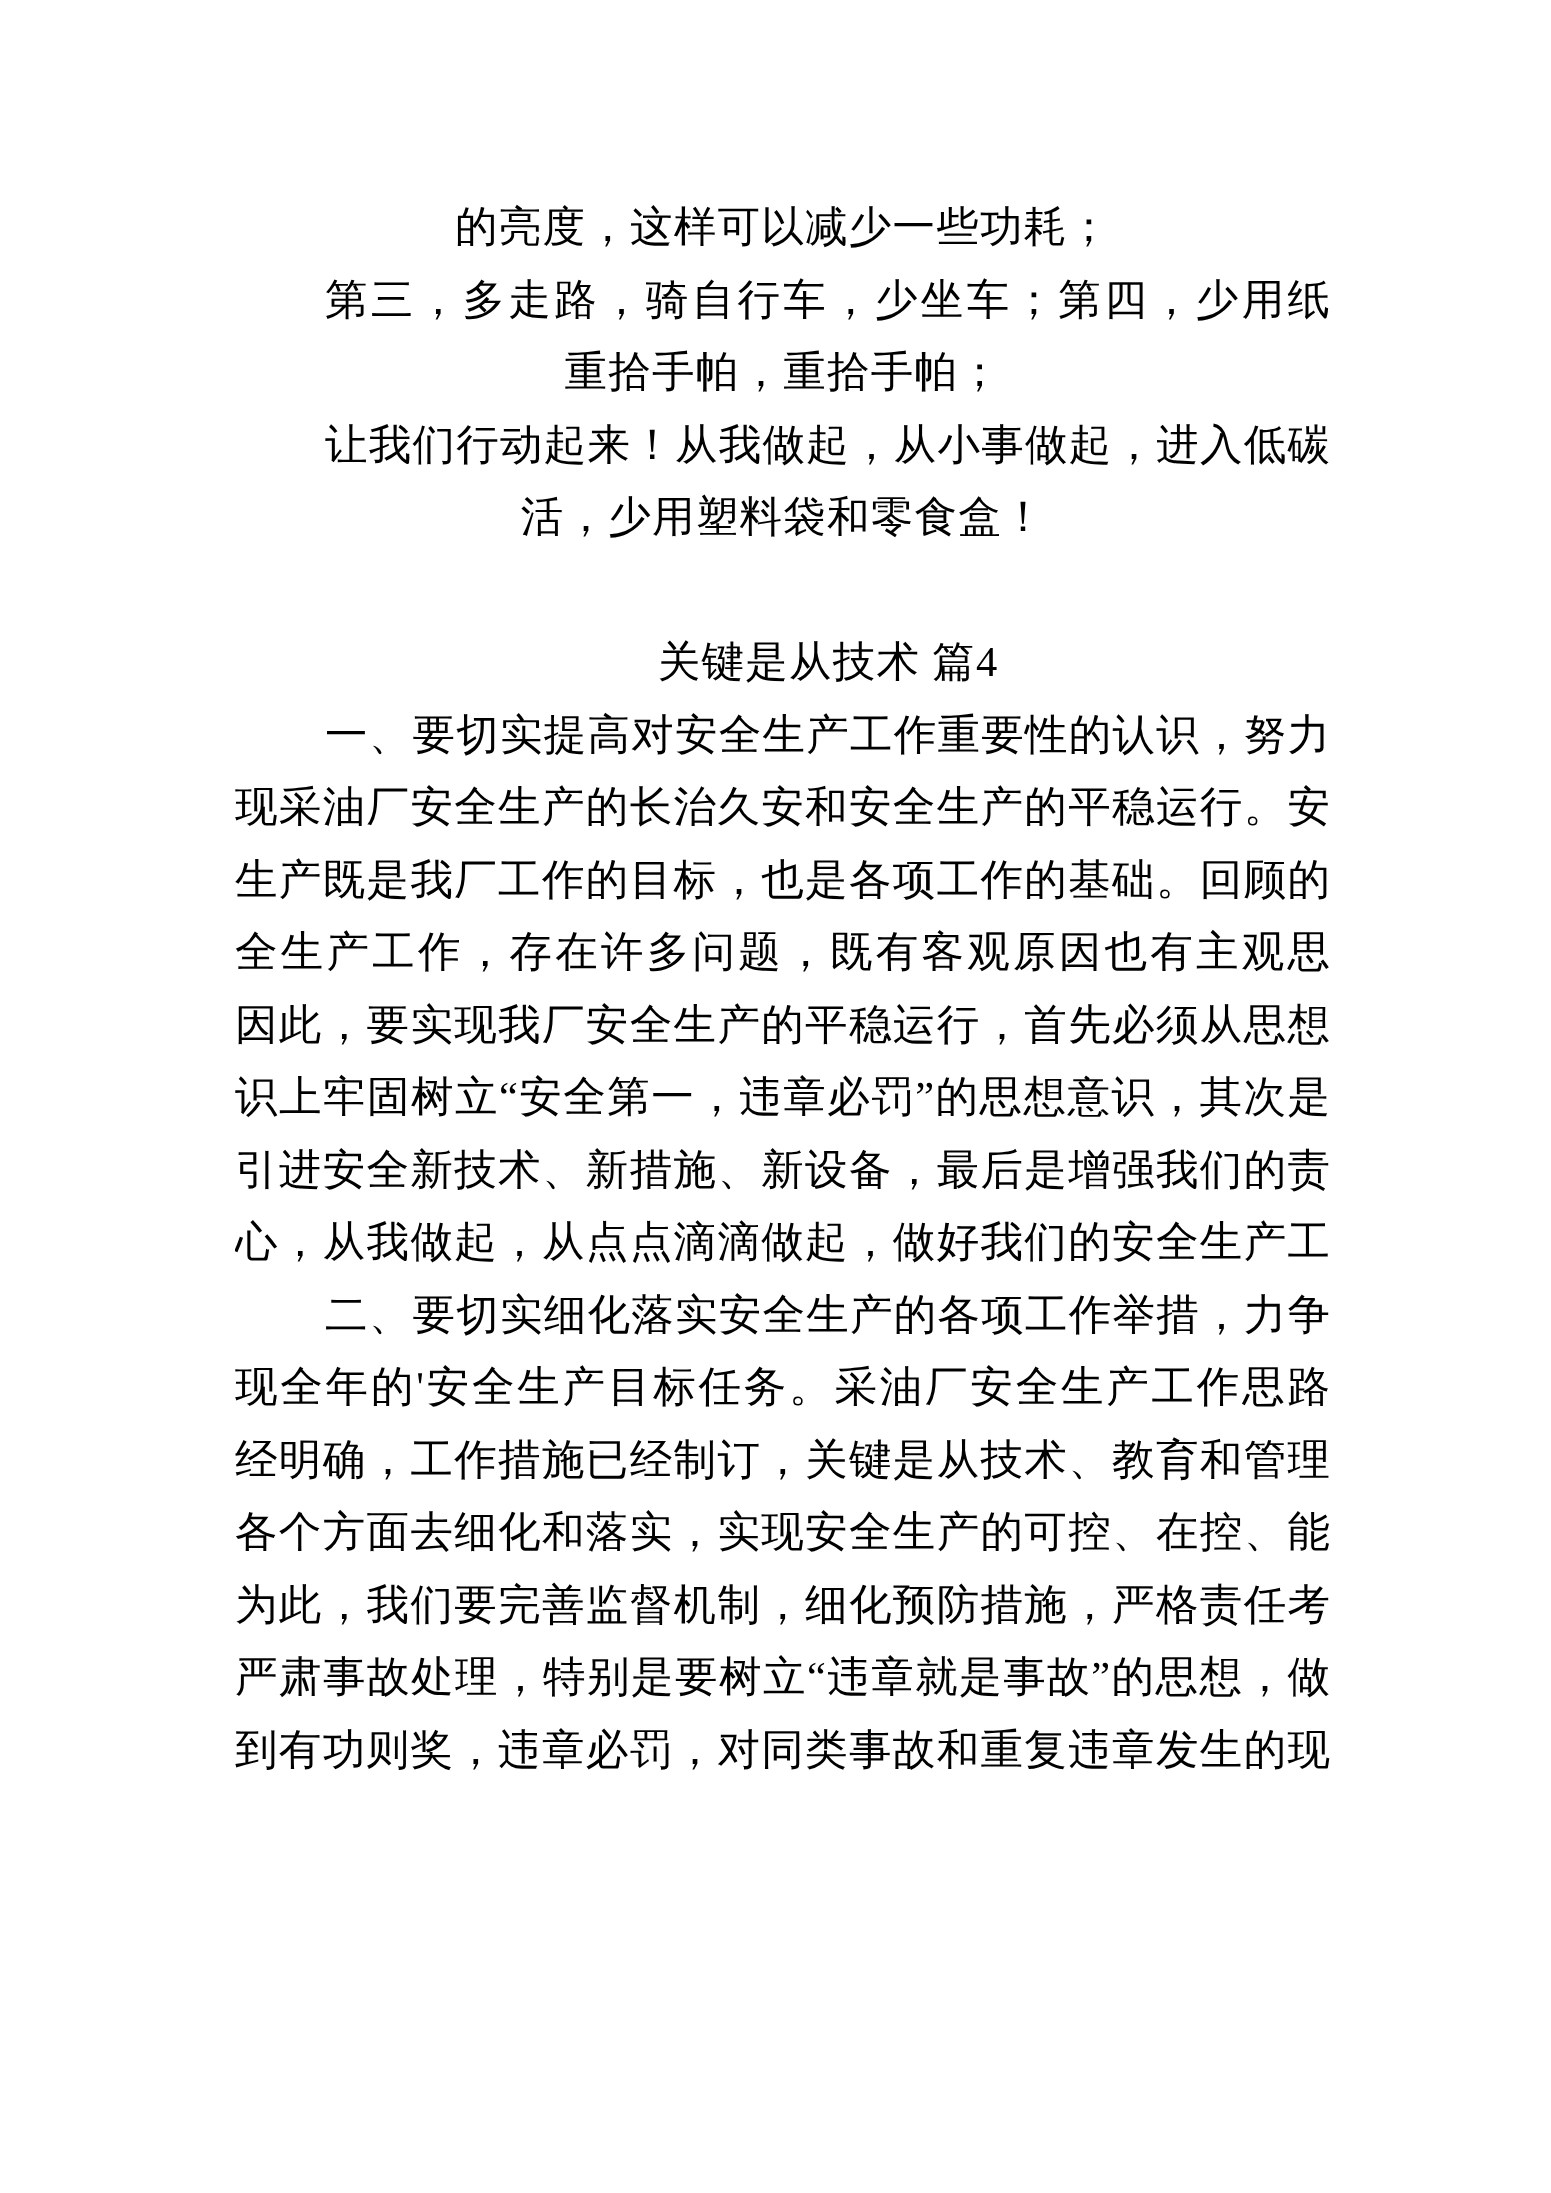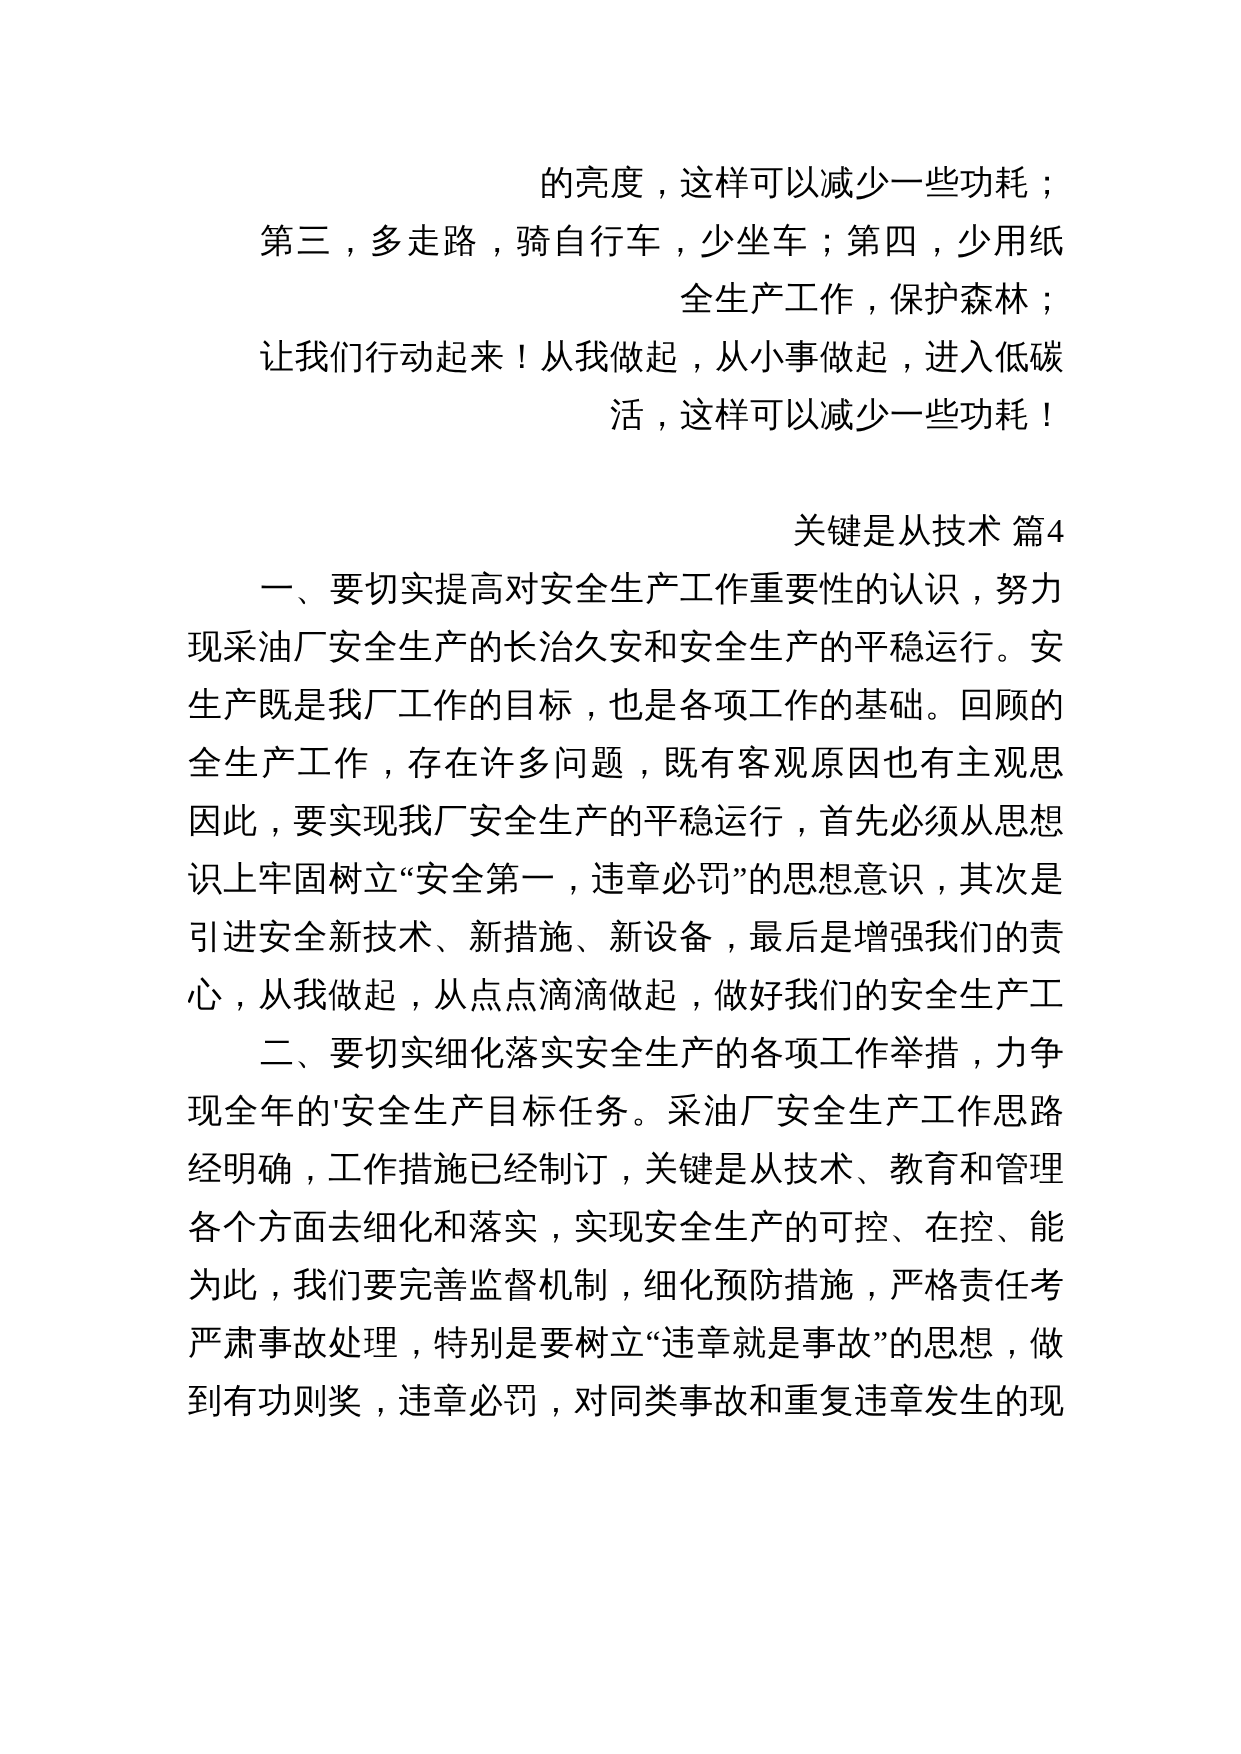--- a/index.html
+++ b/index.html
@@ -24,44 +24,44 @@
     top: 154px;
     width: 877px;
   }
   .line {
     height: 58px;
     line-height: 58px;
     font-size: 34px;
     letter-spacing: 1px;
     white-space: nowrap;
     overflow: hidden;
-    text-align: right;
+    text-align: center;
   }
   .line.indent {
     padding-left: 72px;
   }
   .line.stretch {
     white-space: normal;
     text-align: justify;
     text-align-last: justify;
   }
   .line.blank {
     
   }
 </style>
 </head>
 <body style="background: rgb(255, 255, 255);">
 
 <div class="page" style="color: rgb(0, 0, 0);">
   <div class="text-block">
       <div class="line">的亮度，这样可以减少一些功耗；</div>
       <div class="line indent stretch">第三，多走路，骑自行车，少坐车；第四，少用纸巾，</div>
-      <div class="line">全生产工作，保护森林；</div>
+      <div class="line">重拾手帕，重拾手帕；</div>
       <div class="line indent stretch">让我们行动起来！从我做起，从小事做起，进入低碳生</div>
-      <div class="line">活，这样可以减少一些功耗！</div>
+      <div class="line">活，少用塑料袋和零食盒！</div>
       <div class="line blank"></div>
       <div class="line indent">关键是从技术 篇4</div>
       <div class="line indent stretch">一、要切实提高对安全生产工作重要性的认识，努力实</div>
       <div class="line stretch">现采油厂安全生产的长治久安和安全生产的平稳运行。安全</div>
       <div class="line stretch">生产既是我厂工作的目标，也是各项工作的基础。回顾的安</div>
       <div class="line stretch">全生产工作，存在许多问题，既有客观原因也有主观思想，</div>
       <div class="line stretch">因此，要实现我厂安全生产的平稳运行，首先必须从思想认</div>
       <div class="line stretch">识上牢固树立“安全第一，违章必罚”的思想意识，其次是</div>
       <div class="line stretch">引进安全新技术、新措施、新设备，最后是增强我们的责任</div>
       <div class="line stretch">心，从我做起，从点点滴滴做起，做好我们的安全生产工作。</div>

